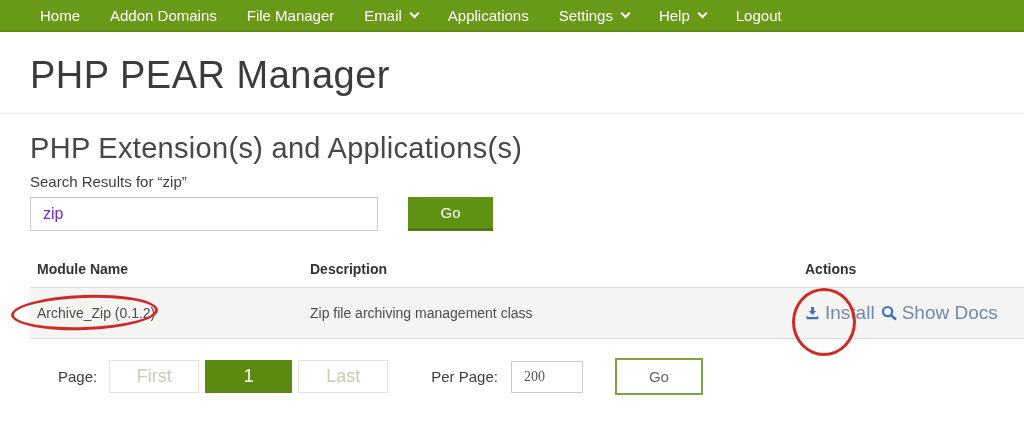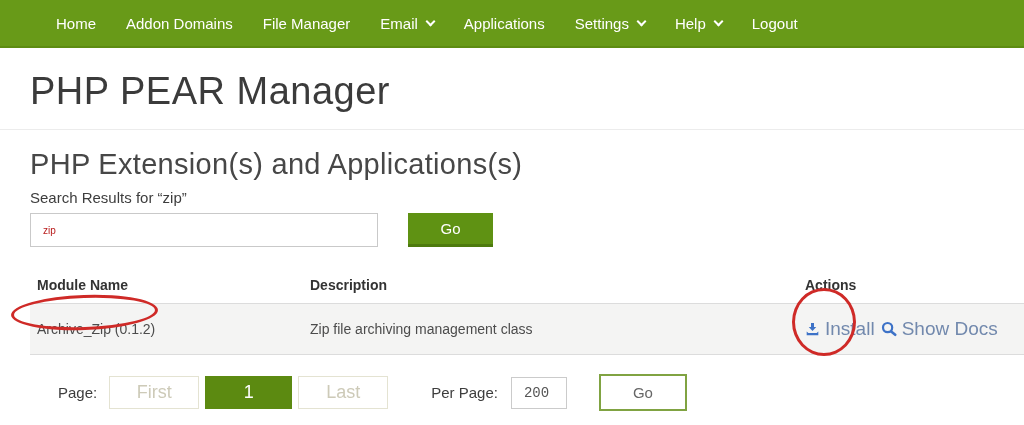--- a/index.html
+++ b/index.html
@@ -1,38 +1,38 @@
 <!DOCTYPE html>
 <html><head>
 <meta charset="utf-8">
 <style>
   * { box-sizing: border-box; margin: 0; padding: 0; }
   html, body { width: 1024px; height: 425px; background: #ffffff;
     font-family: "Liberation Sans", sans-serif; overflow: hidden; position: relative; }
 
   
-  .topnav { height: 48px; background: #689a18; border-bottom: 2px solid #5d8c12;
-    display: flex; align-items: center; padding-left: 56px; }
+  .topnav { height: 32px; background: #689a18; border-bottom: 2px solid #5d8c12;
+    display: flex; align-items: center; padding-left: 40px; }
   .nav-item { color: #ffffff; font-size: 15px; margin-right: 30px; cursor: pointer;
     display: flex; align-items: center; white-space: nowrap; }
   .chev { display: inline-block; width: 7px; height: 7px; border-right: 2px solid #fff;
     border-bottom: 2px solid #fff; transform: rotate(45deg); margin-left: 9px; margin-top: -4px; }
 
   
   .h1-wrap { padding: 22px 30px 16px 30px; }
   h1 { font-size: 38px; font-weight: 300; color: #3b3b3b; letter-spacing: 0.5px; }
   .rule { border-top: 1px solid #ececec; width: 100%; }
   .content { padding: 0 0 0 30px; }
   h2 { font-size: 29px; font-weight: 300; color: #474747; margin-top: 18px; letter-spacing: 0.3px; }
 
   
   .search-label { font-size: 15px; color: #3d3d3d; margin-top: 8px; }
   .search-row { display: flex; align-items: flex-start; margin-top: 7px; }
   .search-input { width: 348px; height: 34px; border: 1px solid #c9c9c9; padding: 0 12px;
-    font-size: 10px; color: #b91c1c; font-family: "Liberation Sans", sans-serif; outline: none; }
+    font-size: 16px; color: #6d28d9; font-family: "Liberation Sans", sans-serif; outline: none; }
   .go-btn { margin-left: 30px; width: 85px; height: 34px; background: #5f9213;
     border: none; border-bottom: 3px solid #4d7a0e; color: #ffffff; font-size: 15px;
     font-family: "Liberation Sans", sans-serif; cursor: pointer; }
 
   
   .pkg-table { margin-top: 24px; margin-right: 0; }
   .t-head, .t-row { display: grid; grid-template-columns: 273px 495px 1fr; }
   .t-head { padding: 6px 16px 10px 7px; font-size: 14px; font-weight: bold; color: #333333; }
   .t-row { background: #f4f4f3; border-top: 1px solid #dcdcdc; border-bottom: 1px solid #dcdcdc;
     padding: 14px 0 14px 7px; font-size: 14px; color: #4c4c4c; align-items: center; }
@@ -43,22 +43,22 @@
 
   
   .pager { display: flex; align-items: center; margin-top: 19px; padding-left: 28px; }
   .pager-label { font-size: 15px; color: #3d3d3d; }
   .pg-btn { height: 33px; font-size: 18px; font-family: "Liberation Sans", sans-serif;
     cursor: default; margin-left: 6px; }
   .pg-disabled { width: 90px; background: #ffffff; border: 1px solid #e4e3d2; color: #cdcab8; }
   .pg-first { margin-left: 12px; }
   .pg-current { width: 87px; background: #5c8a11; border: 1px solid #5c8a11; color: #ffffff; cursor: pointer; }
   .per-page-label { margin-left: 43px; }
-  .per-page-input { margin-left: 13px; width: 56px; height: 32px; border: 1px solid #cbcbcb;
-    padding: 0 12px; font-size: 14px; color: #555; font-family: Liberation Mono, monospace; outline: none; }
+  .per-page-input { margin-left: 13px; width: 72px; height: 32px; border: 1px solid #cbcbcb;
+    padding: 0 12px; font-size: 14px; color: #555; font-family: Liberation Serif, serif; outline: none; }
   .go-btn2 { margin-left: 32px; width: 88px; height: 37px; background: #ffffff;
     border: 2px solid #80a342; color: #666666; font-size: 15px;
     font-family: "Liberation Sans", sans-serif; cursor: pointer; }
 
   
   .red-ellipse { position: absolute; left: 11px; top: 295px; width: 147px; height: 35px;
     border: 3px solid #cf2a27; border-radius: 50%; transform: rotate(-2deg);
     pointer-events: none; }
   .red-circle { position: absolute; left: 792px; top: 288px; width: 64px; height: 68px;
     border: 3px solid #cf2a27; border-radius: 50%; pointer-events: none; }

